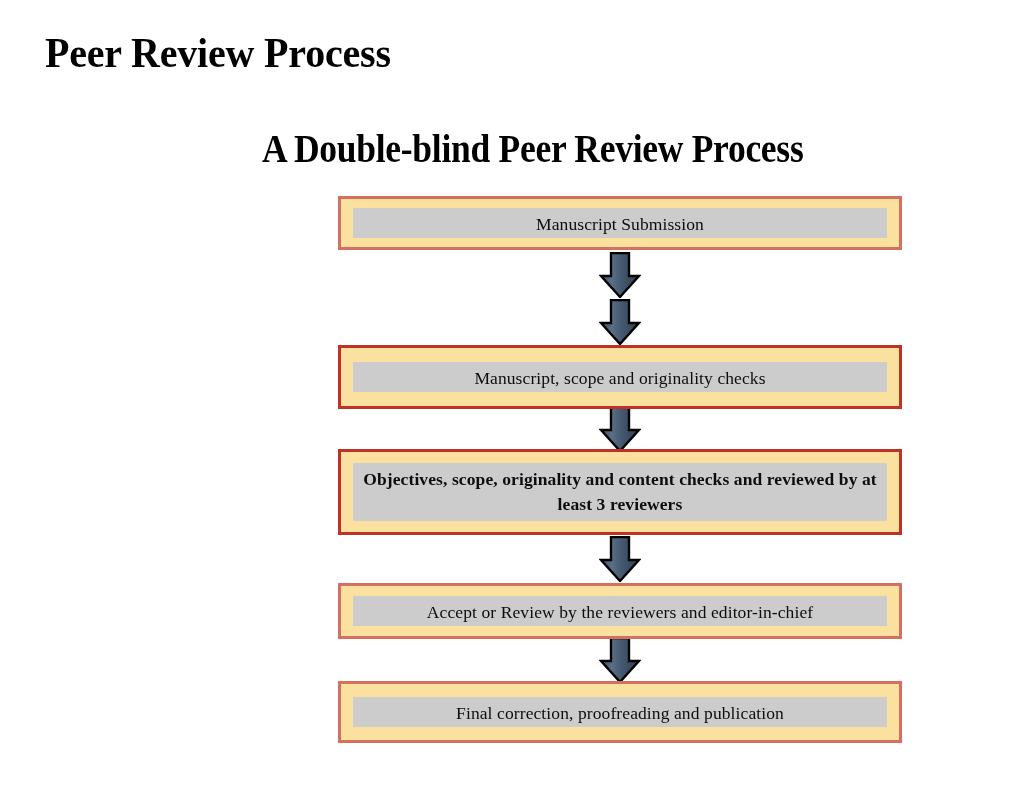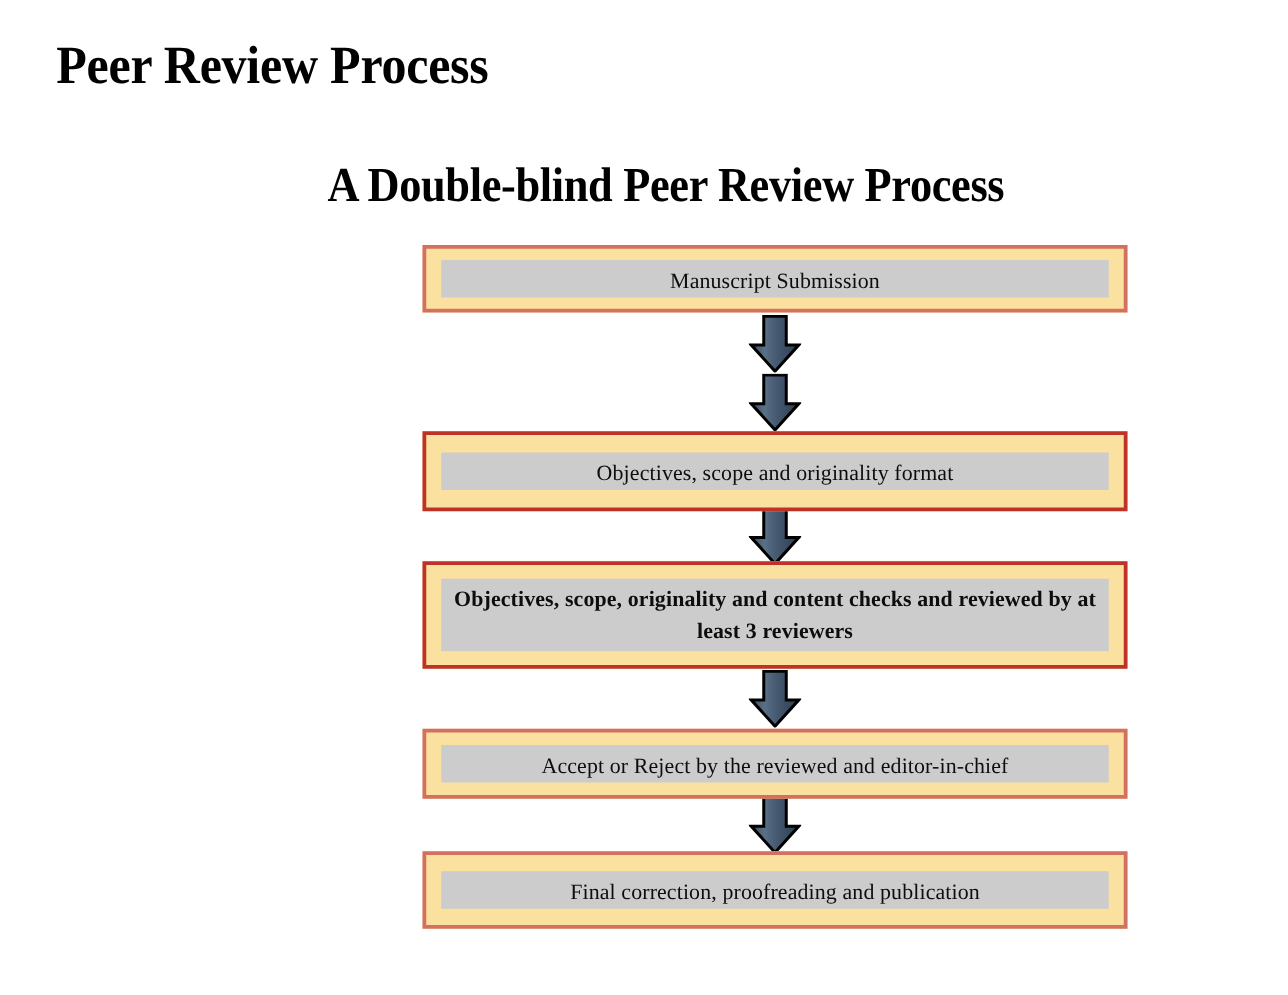--- a/index.html
+++ b/index.html
@@ -143,21 +143,21 @@
 
   <div class="connector c-gap2">
     <svg width="42" height="46" viewBox="0 0 42 46">
       <polygon points="12,1 30,1 30,24 40,24 21,45 2,24 12,24" fill="url(#argrad)" stroke="#000000" stroke-width="2.4" stroke-linejoin="miter"></polygon>
     </svg>
   </div>
 
   <div class="flow-step">
     <div class="flow-box emphasis h-std h-pad3">
       <div class="flow-inner">
-        <span class="flow-label">Objectives, scope and originality format</span>
+        <span class="flow-label">Manuscript, scope and originality checks</span>
       </div>
     </div>
   </div>
 
   <div class="connector c-gap3">
     <svg width="42" height="46" viewBox="0 0 42 46">
       <polygon points="12,1 30,1 30,24 40,24 21,45 2,24 12,24" fill="url(#argrad)" stroke="#000000" stroke-width="2.4" stroke-linejoin="miter"></polygon>
     </svg>
   </div>
 
@@ -171,21 +171,21 @@
 
   <div class="connector c-gap4">
     <svg width="42" height="46" viewBox="0 0 42 46">
       <polygon points="12,1 30,1 30,24 40,24 21,45 2,24 12,24" fill="url(#argrad)" stroke="#000000" stroke-width="2.4" stroke-linejoin="miter"></polygon>
     </svg>
   </div>
 
   <div class="flow-step">
     <div class="flow-box h-std h-pad5">
       <div class="flow-inner">
-        <span class="flow-label">Accept or Reject by the reviewed and editor-in-chief</span>
+        <span class="flow-label">Accept or Review by the reviewers and editor-in-chief</span>
       </div>
     </div>
   </div>
 
   <div class="connector c-gap5">
     <svg width="42" height="46" viewBox="0 0 42 46">
       <polygon points="12,1 30,1 30,24 40,24 21,45 2,24 12,24" fill="url(#argrad)" stroke="#000000" stroke-width="2.4" stroke-linejoin="miter"></polygon>
     </svg>
   </div>
 

